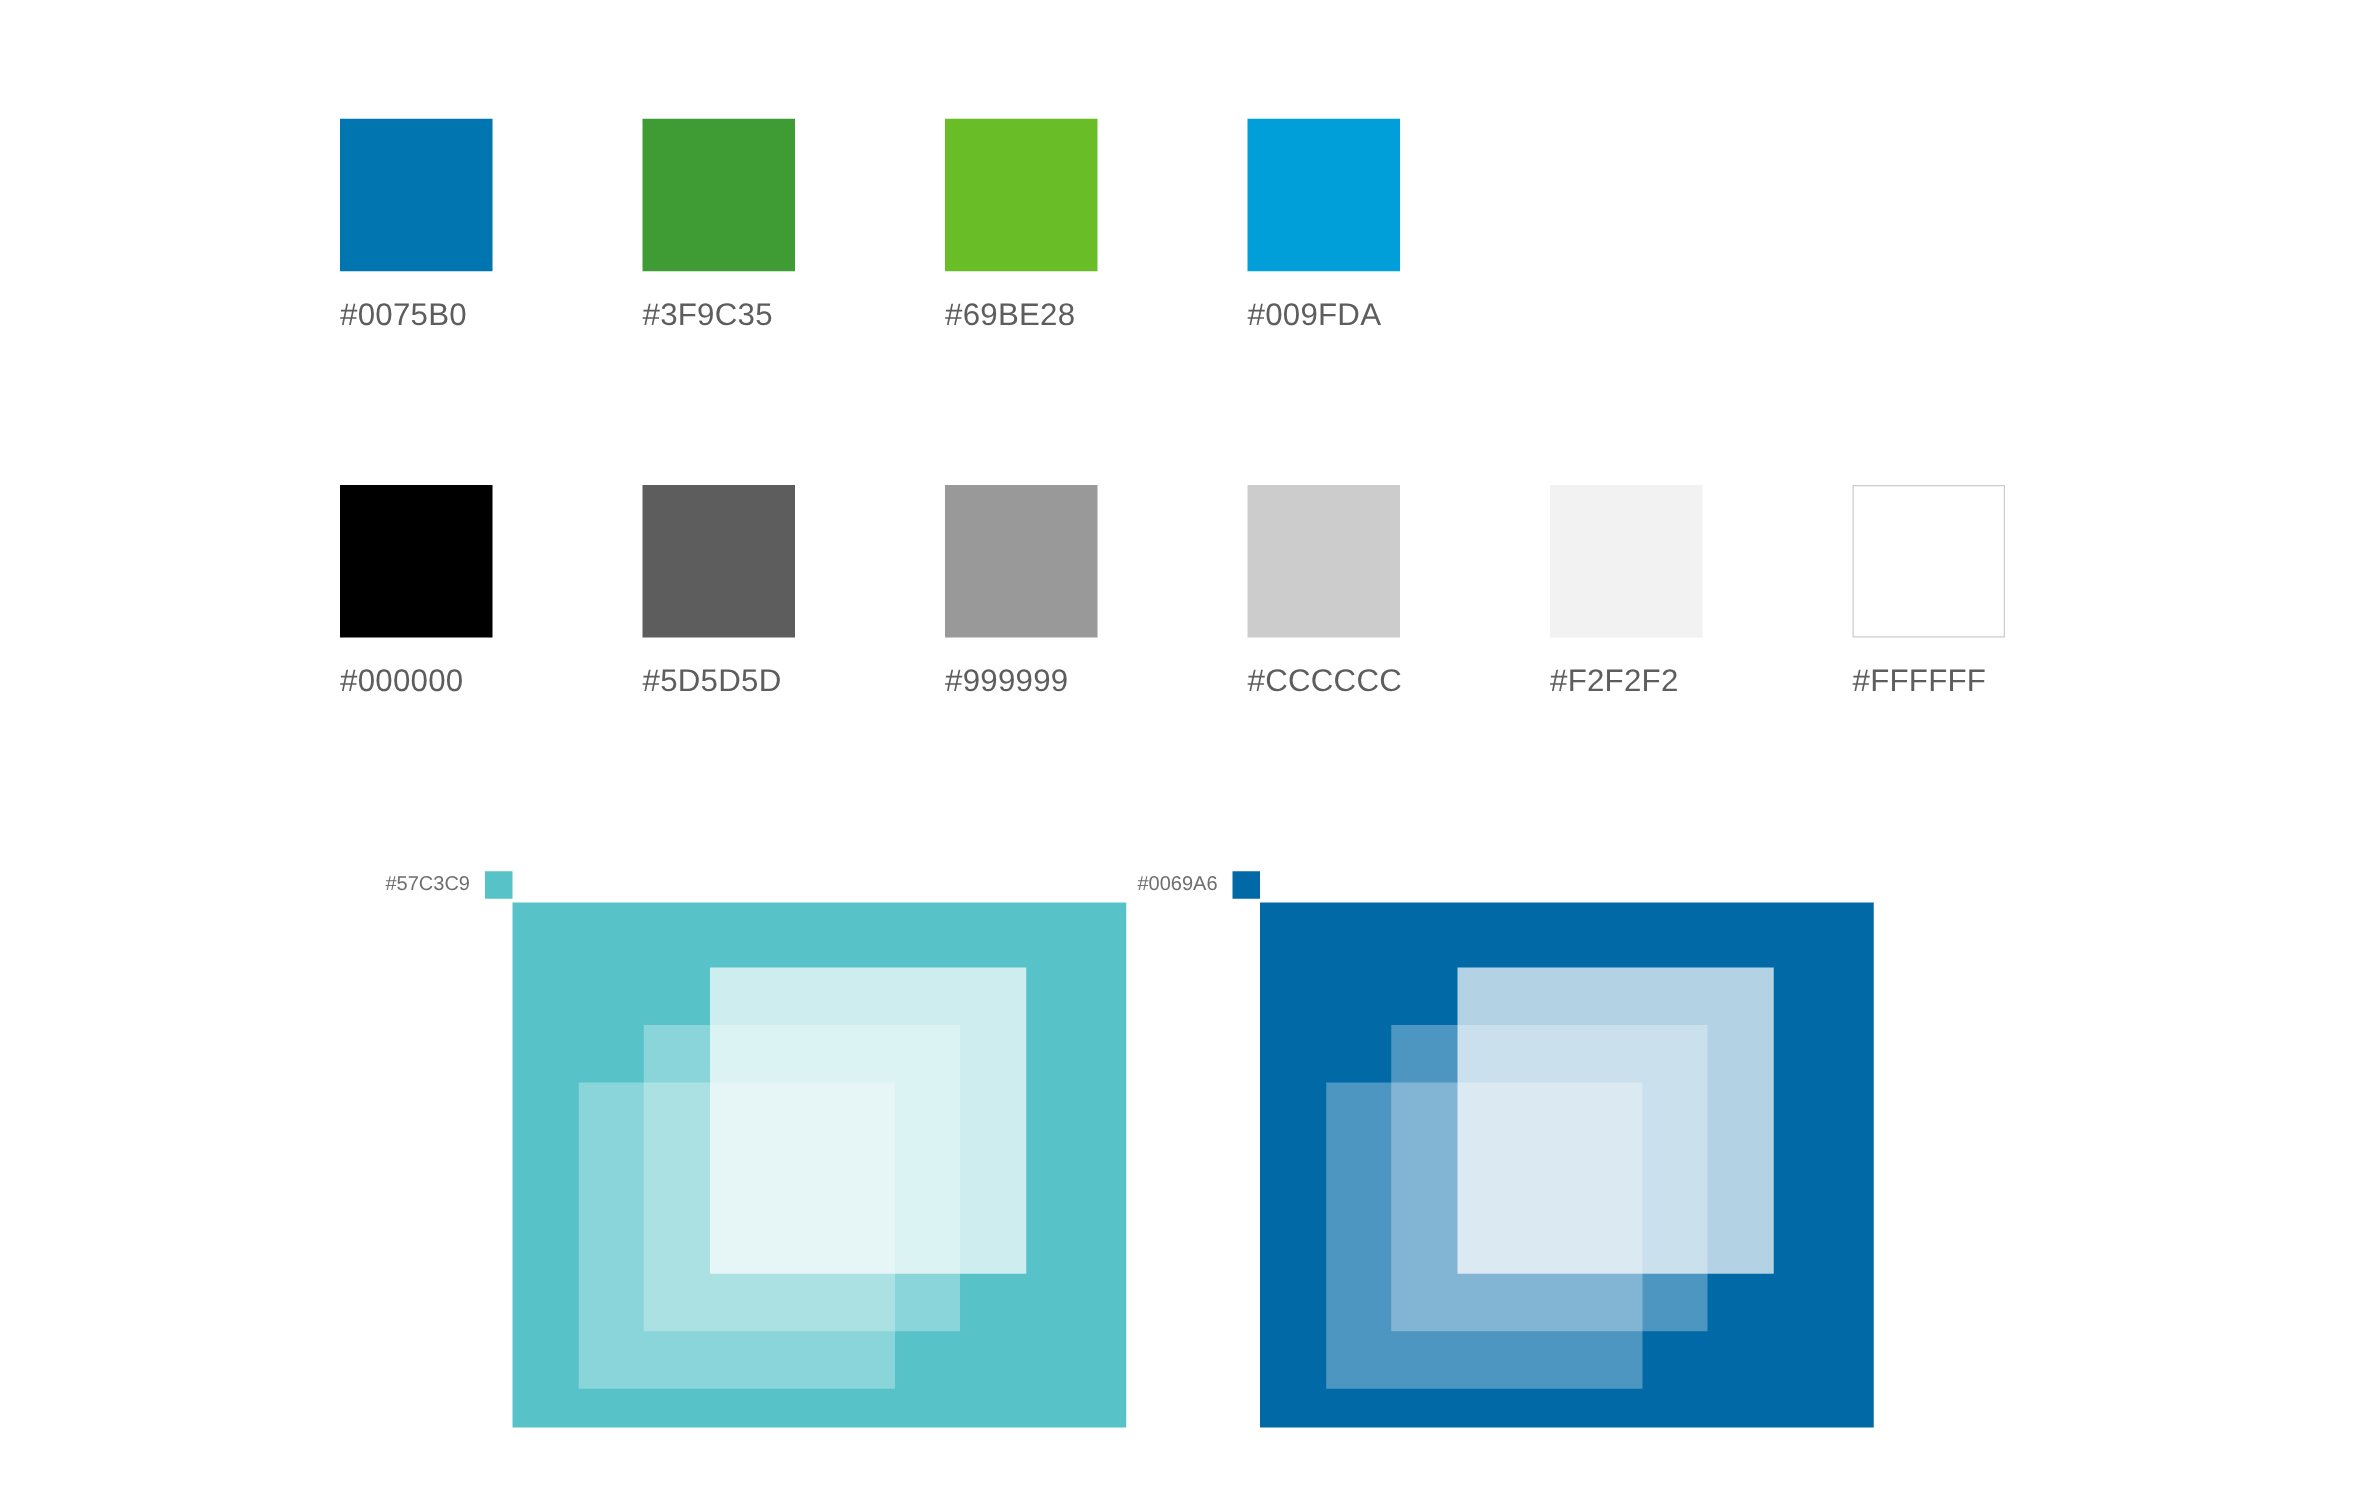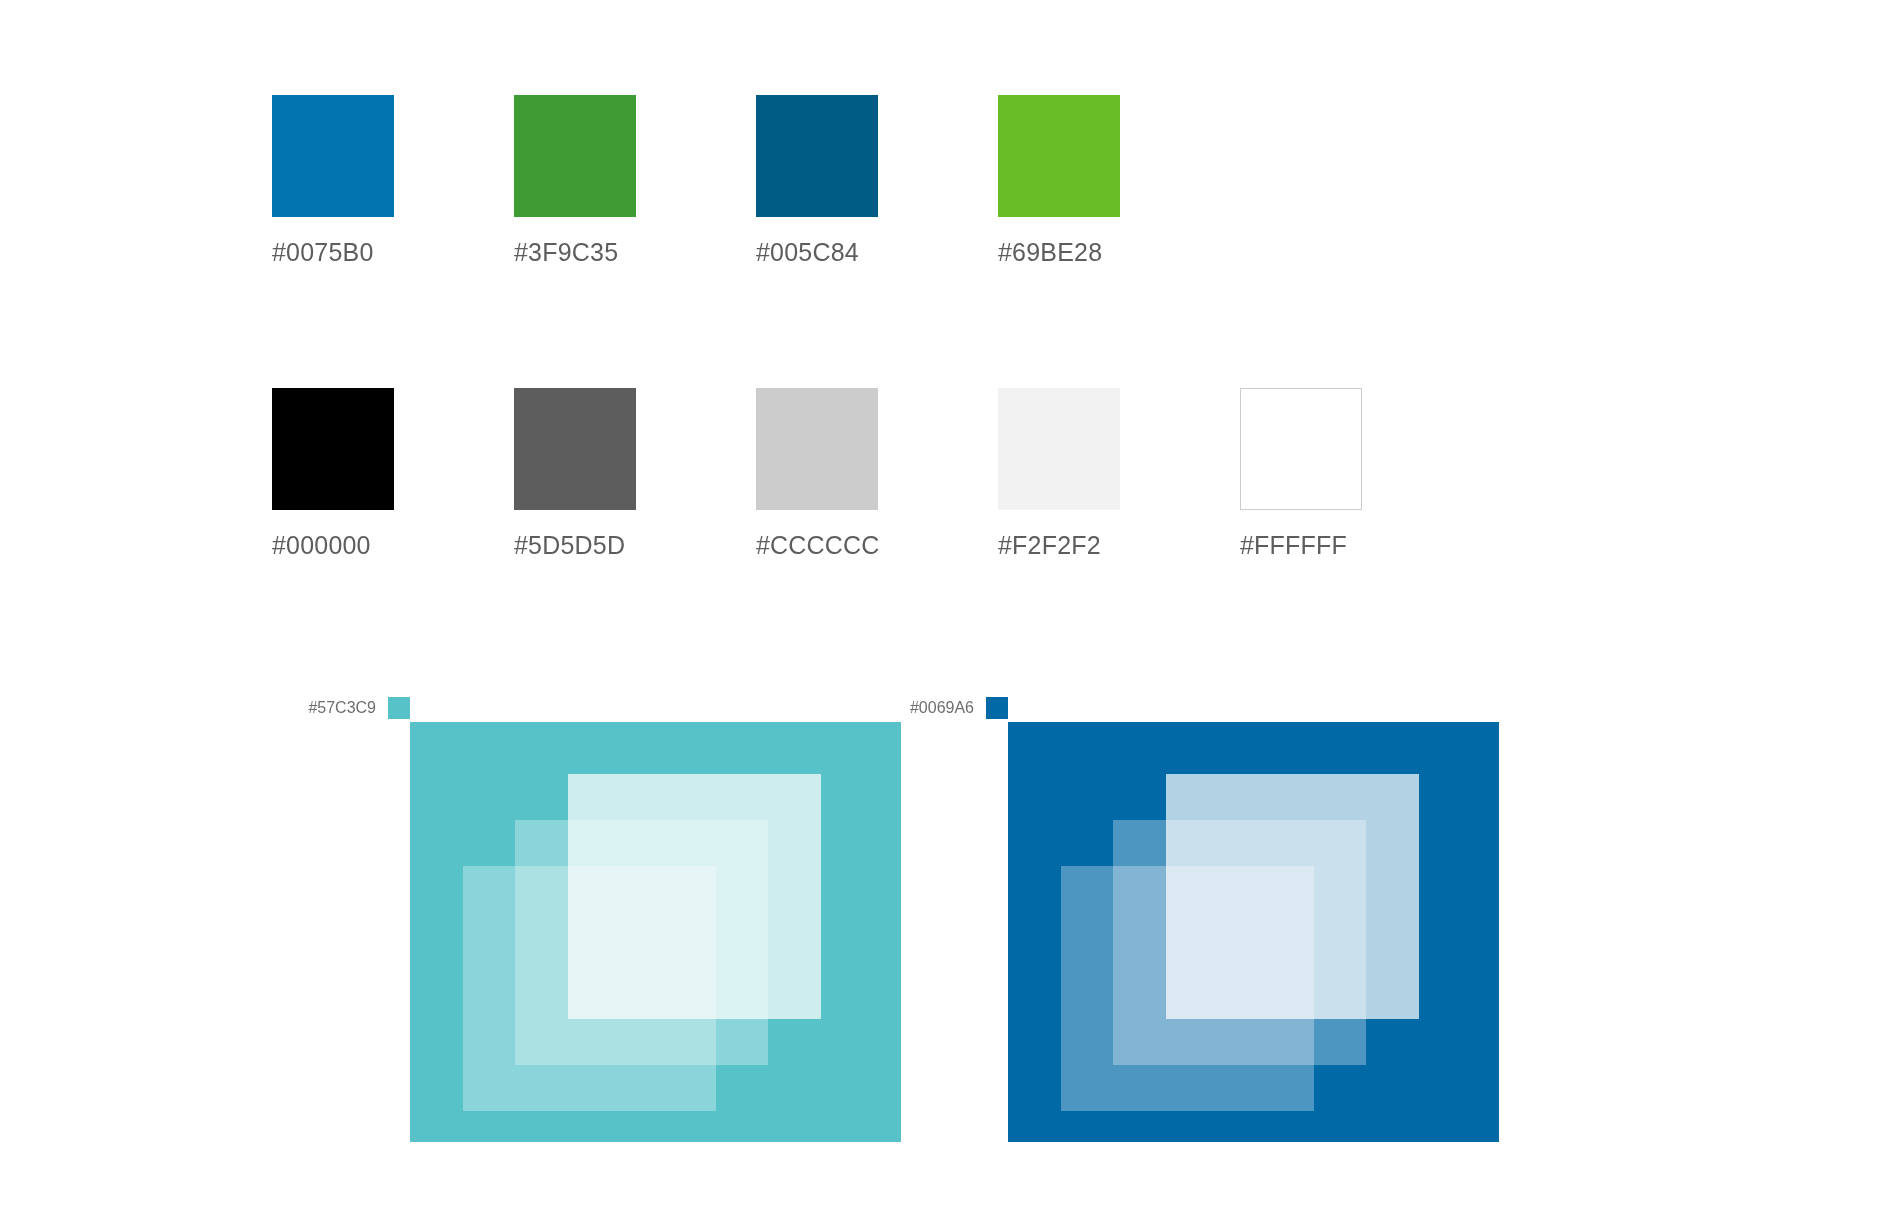--- a/index.html
+++ b/index.html
@@ -133,37 +133,41 @@
   <div class="palette-row">
     <div class="swatch-cell">
       <div class="swatch-chip" style="background-color: rgb(0, 117, 176);"></div>
       <div class="swatch-label">#0075B0</div>
     </div>
     <div class="swatch-cell">
       <div class="swatch-chip" style="background-color: rgb(63, 156, 53);"></div>
       <div class="swatch-label">#3F9C35</div>
     </div>
     <div class="swatch-cell">
-      <div class="swatch-chip" style="background-color: rgb(0, 92, 132);"></div>
-      <div class="swatch-label">#005C84</div>
-    </div>
-    <div class="swatch-cell">
       <div class="swatch-chip" style="background-color: rgb(105, 190, 40);"></div>
       <div class="swatch-label">#69BE28</div>
     </div>
+    <div class="swatch-cell">
+      <div class="swatch-chip" style="background-color: rgb(0, 159, 218);"></div>
+      <div class="swatch-label">#009FDA</div>
+    </div>
   </div>
 
   <div class="palette-row">
     <div class="swatch-cell">
       <div class="swatch-chip" style="background-color: rgb(0, 0, 0);"></div>
       <div class="swatch-label">#000000</div>
     </div>
     <div class="swatch-cell">
       <div class="swatch-chip" style="background-color: rgb(93, 93, 93);"></div>
       <div class="swatch-label">#5D5D5D</div>
+    </div>
+    <div class="swatch-cell">
+      <div class="swatch-chip" style="background-color: rgb(153, 153, 153);"></div>
+      <div class="swatch-label">#999999</div>
     </div>
     <div class="swatch-cell">
       <div class="swatch-chip" style="background-color: rgb(204, 204, 204);"></div>
       <div class="swatch-label">#CCCCCC</div>
     </div>
     <div class="swatch-cell">
       <div class="swatch-chip" style="background-color: rgb(242, 242, 242);"></div>
       <div class="swatch-label">#F2F2F2</div>
     </div>
     <div class="swatch-cell">

